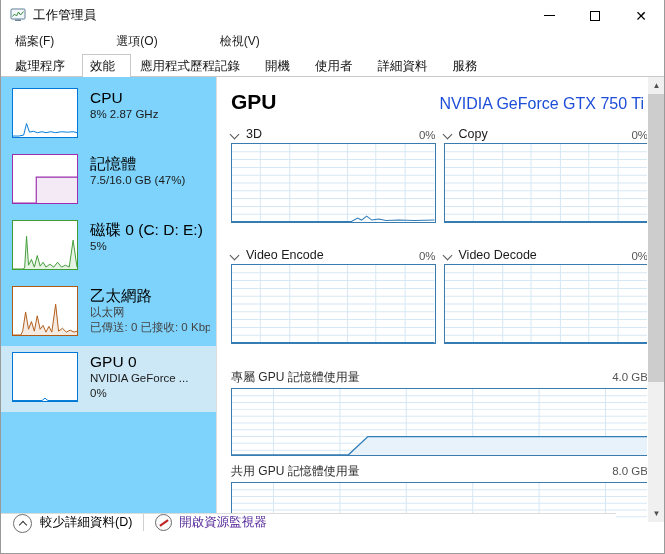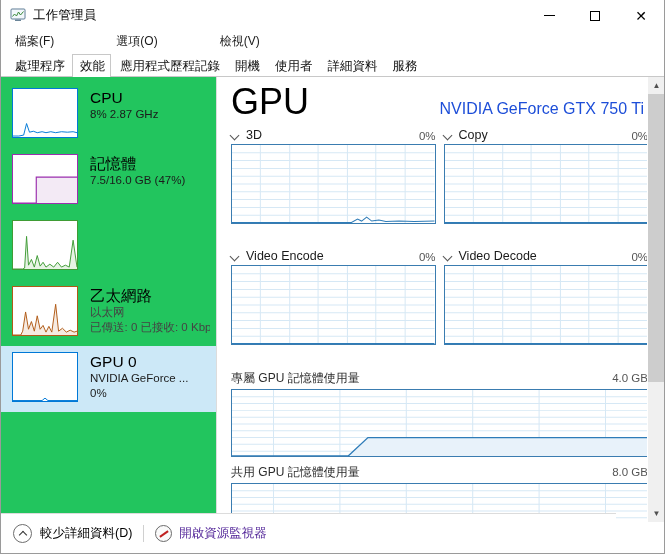--- a/index.html
+++ b/index.html
@@ -81,21 +81,21 @@
     display: flex;
     align-items: flex-end;
     padding-left: 6px;
     background: #ffffff;
     border-bottom: 1px solid #c8c8c8;
     position: relative;
   }
   .tab {
     font-size: 12.5px;
     color: #111;
-    padding: 2px 5px 3px 7px;
+    padding: 2px 15px 3px 7px;
     border: 1px solid transparent;
     border-bottom: none;
     margin-right: 1px;
     height: 22px;
     line-height: 18px;
     white-space: nowrap;
     cursor: default;
     position: relative;
   }
   .tab.active {
@@ -111,21 +111,21 @@
     position: relative;
     height: 445px;
     display: flex;
     background: #ffffff;
   }
 
   
   .sidebar {
     width: 216px;
     flex: none;
-    background: #22c55e;
+    background: #7dd3fc;
     border-right: 1px solid #dcdcdc;
     padding-top: 5px;
     overflow: hidden;
     position: relative;
   }
   .side-item {
     display: flex;
     align-items: flex-start;
     padding: 6px 6px 6px 11px;
     height: 66px;
@@ -166,24 +166,24 @@
     overflow: hidden;
   }
   .main-head {
     display: flex;
     align-items: baseline;
     justify-content: space-between;
     padding-right: 4px;
     margin-bottom: 10px;
   }
   .main-title {
-    font-size: 36px;
+    font-size: 21px;
     color: #000000;
     line-height: 30px;
-    font-weight: 400;
+    font-weight: 700;
   }
   .main-sub {
     font-size: 16px;
     color: #1d4ed8;
     white-space: nowrap;
   }
 
   .grid2 {
     display: flex;
     gap: 8px;
@@ -273,21 +273,20 @@
 
   
   .statusbar {
     position: absolute;
     left: 0; bottom: 0;
     width: 615px;
     height: 40px;
     background: #ffffff;
     border-top: 1px solid #dcdcdc;
     display: flex;
-    align-items: center;
     padding-left: 12px;
   }
   .sb-chevbtn {
     width: 19px; height: 19px;
     border: 1px solid #6e6e6e;
     border-radius: 50%;
     display: flex; align-items: center; justify-content: center;
     margin-right: 8px;
     flex: none;
     cursor: default;
@@ -408,20 +407,24 @@
           <div class="side-sub">7.5/16.0 GB (47%)</div>
         </div>
       </div>
 
       <div class="side-item">
         <div class="side-thumb" style="border-color:#3f9c35">
           <svg viewBox="0 0 66 50" preserveAspectRatio="none">
             <path d="M0,50 L10,50 L12,49 L14,16 L16,46 L19,40 L22,48 L25,36 L28,47 L31,43 L34,48 L38,45 L42,48 L46,43 L50,48 L54,46 L58,48 L62,20 L66,48 L66,50 Z" fill="#e7f3e5"></path>
             <polyline points="0,50 10,50 12,49 14,16 16,46 19,40 22,48 25,36 28,47 31,43 34,48 38,45 42,48 46,43 50,48 54,46 58,48 62,20 66,48" fill="none" stroke="#3f9c35" stroke-width="1"></polyline>
           </svg>
+        </div>
+        <div class="side-text">
+          <div class="side-title">磁碟 0 (C: D: E:)</div>
+          <div class="side-sub">5%</div>
         </div>
       </div>
 
       <div class="side-item">
         <div class="side-thumb" style="border-color:#b05a16">
           <svg viewBox="0 0 66 50" preserveAspectRatio="none">
             <path d="M0,50 L8,50 L10,46 L13,26 L16,44 L19,36 L22,46 L25,30 L28,44 L31,40 L34,47 L37,41 L40,47 L44,18 L47,46 L51,43 L55,47 L59,45 L63,47 L66,46 L66,50 Z" fill="#f6ebe2"></path>
             <polyline points="0,50 8,50 10,46 13,26 16,44 19,36 22,46 25,30 28,44 31,40 34,47 37,41 40,47 44,18 47,46 51,43 55,47 59,45 63,47 66,46" fill="none" stroke="#b05a16" stroke-width="1"></polyline>
           </svg>
         </div>

